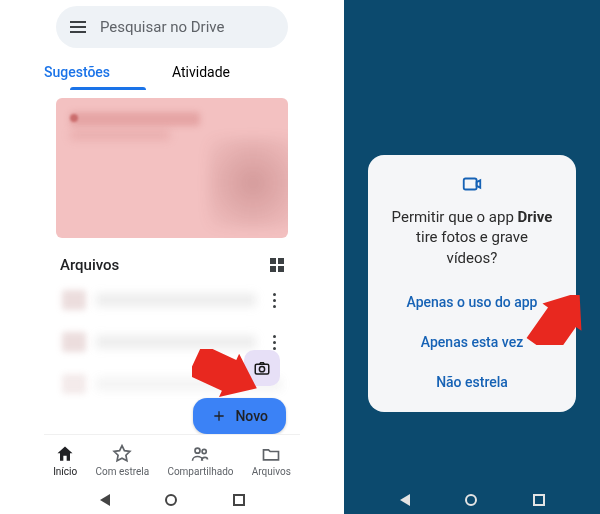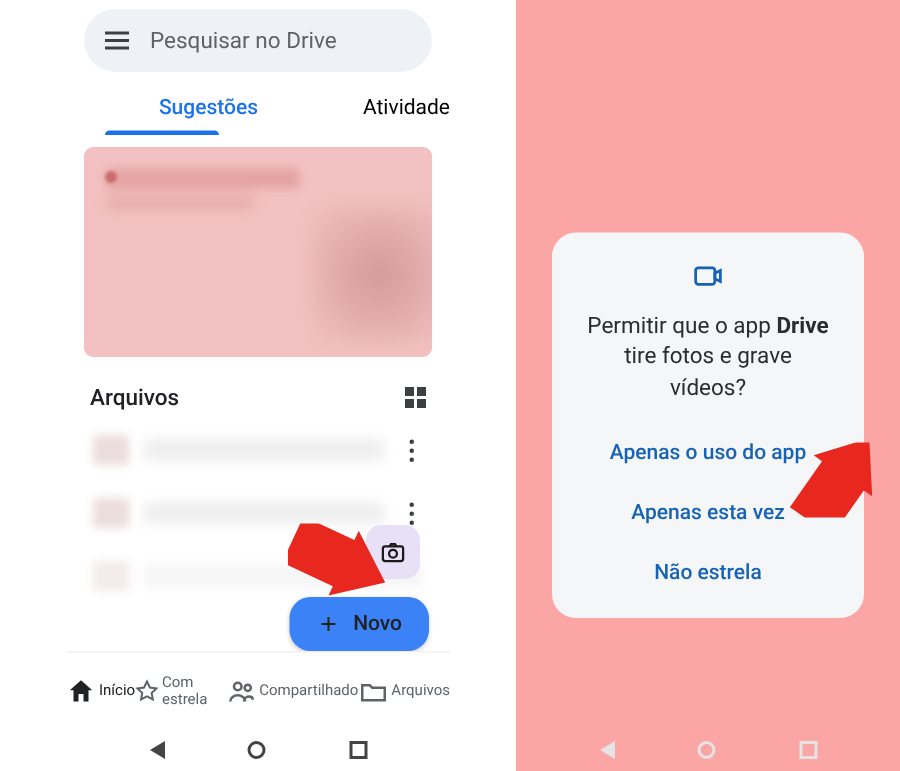--- a/index.html
+++ b/index.html
@@ -11,40 +11,40 @@
       background: #fff;
     }
     .phone {
       width: 300px;
       height: 514px;
       position: relative;
       overflow: hidden;
       margin-left: 44px;
     }
     .phone-left { background: #fff; }
-    .phone-right { background: #fca5a5; }
+    .phone-right { background: #0c4a6e; }
 
     
     .search-bar {
       margin: 6px 12px;
       background: #eef2f6;
       border-radius: 24px;
       height: 42px;
       display: flex;
       align-items: center;
       padding: 0 14px;
       gap: 14px;
     }
     .hamburger { display: flex; flex-direction: column; gap: 3px; }
     .hamburger span { width: 16px; height: 2px; background: #3c4043; display: block; }
     .search-text { color: #5f6368; font-size: 15px; }
 
     .tabs {
       display: flex;
-      text-align: right;
+      text-align: left;
     }
     .tab {
       flex: 1;
       padding: 10px 0;
       font-size: 14px;
       color: #000000;
       position: relative;
     }
     .tab.active { color: #1a73e8; font-weight: 500; }
     .tab.active::after {
@@ -171,21 +171,21 @@
       position: absolute;
       bottom: 28px;
       left: 0; right: 0;
       height: 52px;
       background: #fff;
       border-top: 1px solid #f0f0f0;
       display: flex;
       justify-content: space-around;
       align-items: center;
     }
-    .nav-item { display:flex; flex-direction:row; align-items:center; font-size:10px; color:#5f6368; gap:2px; }
+    .nav-item { display:flex; flex-direction:column; align-items:center; font-size:10px; color:#5f6368; gap:2px; }
     .nav-item.active { color:#202124; }
 
     .footer-nav {
       position: absolute;
       bottom: 0; left: 0; right: 0;
       height: 28px;
       display: flex;
       justify-content: space-evenly;
       align-items: center;
     }

